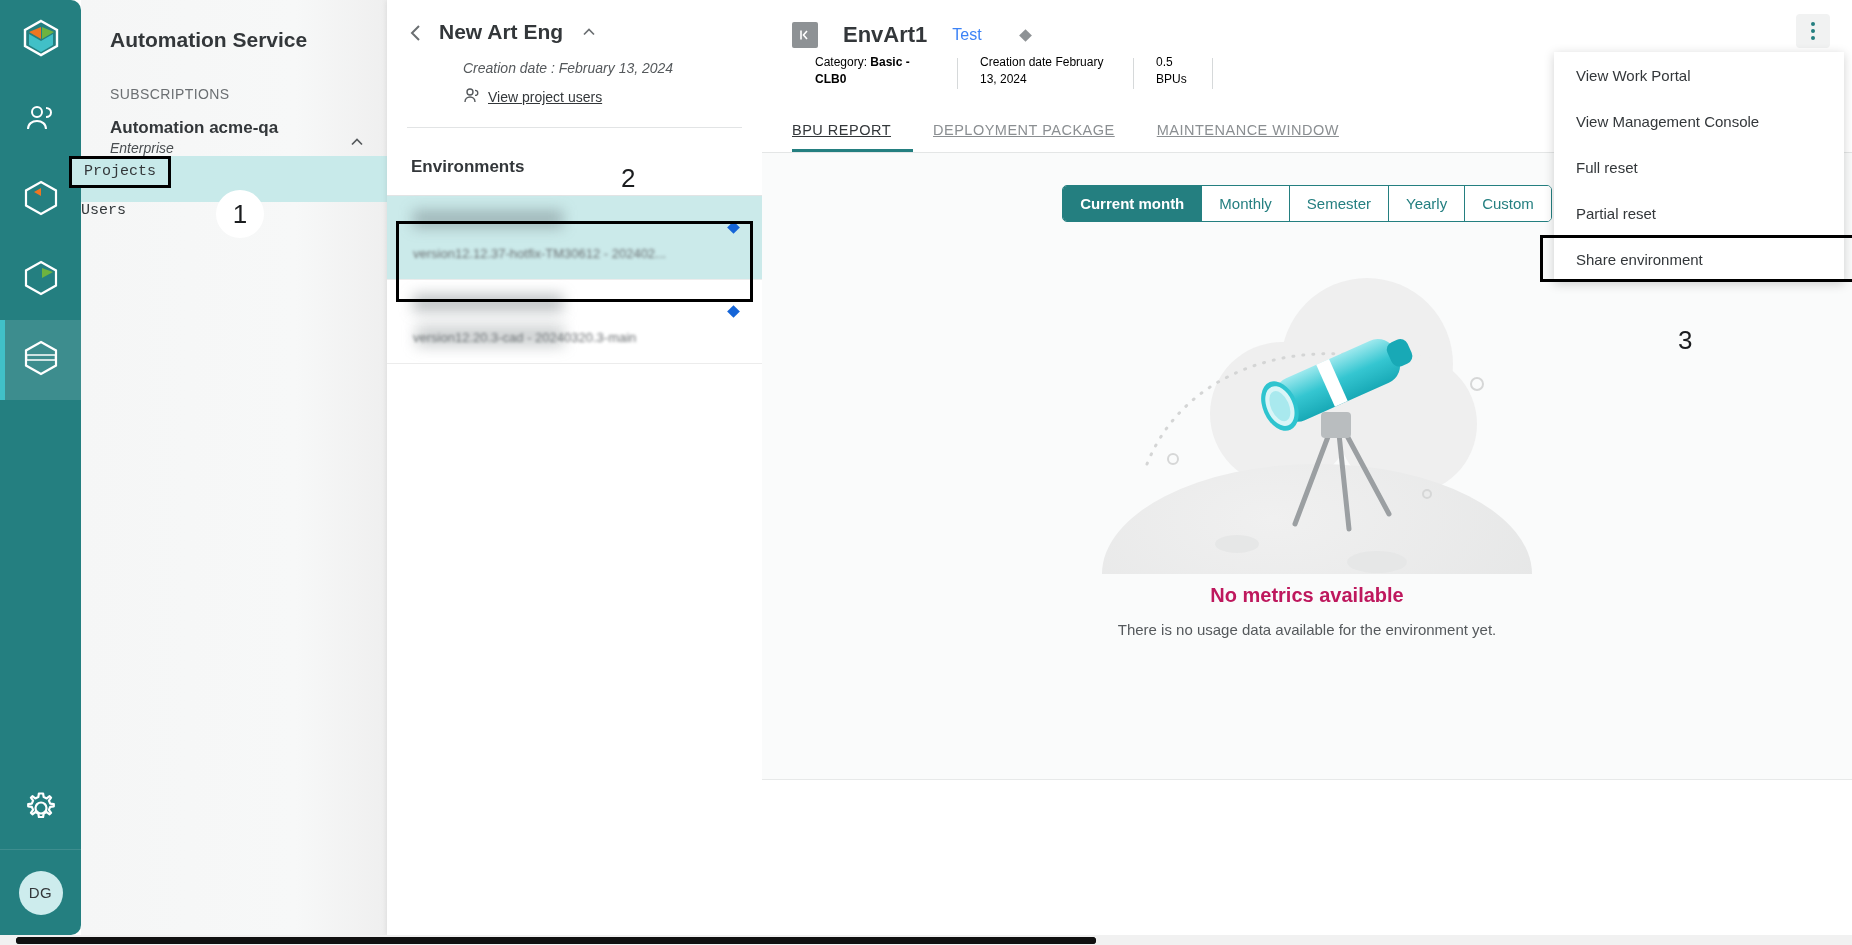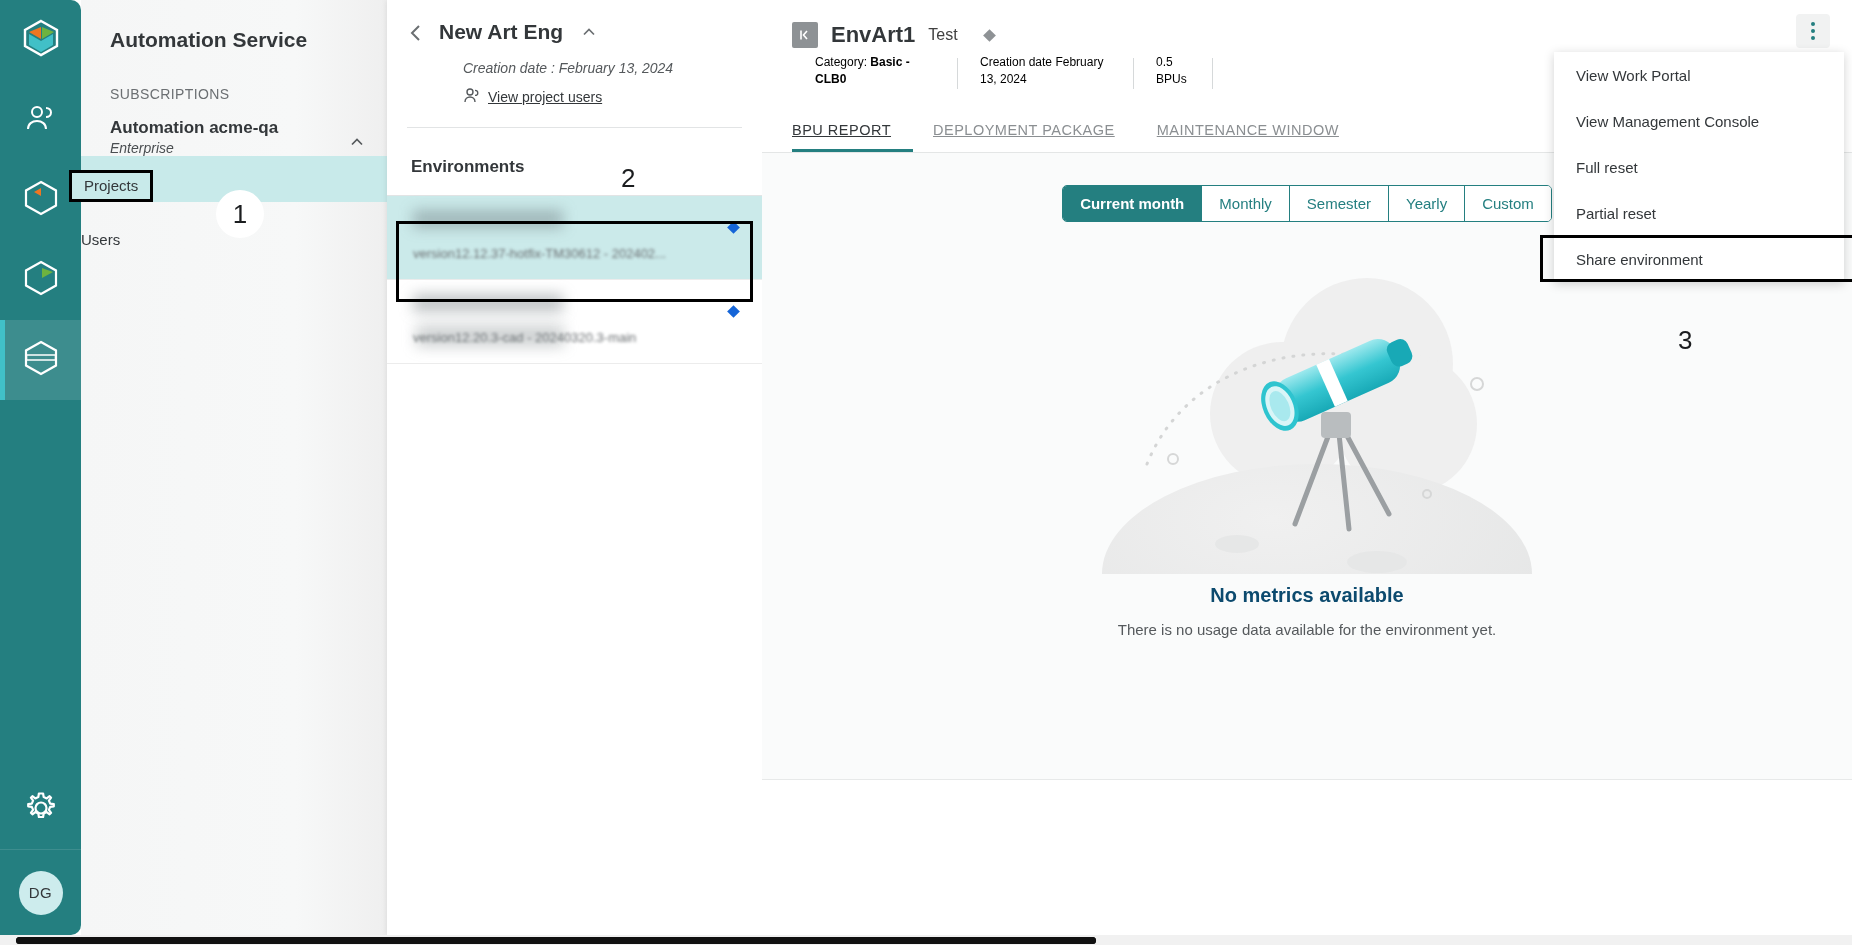--- a/index.html
+++ b/index.html
@@ -67,22 +67,22 @@
   }
   .sub-org {
     display: flex; align-items: flex-start;
     padding: 16px 22px 0 29px;
   }
   .sub-org-text { flex: 1; }
   .sub-org-name { font-size: 17px; font-weight: bold; color: #33373a; }
   .sub-org-plan { font-size: 14px; font-style: italic; color: #4a4e51; margin-top: 2px; }
   .chev-up { width: 16px; height: 16px; margin-top: 16px; }
   .nav-row {
-    height: 46px; display: flex; align-items: flex-end;
-    font-size: 15px; color: #33373a;
+    height: 46px; display: flex; align-items: flex-start;
+    font-size: 15px; color: #33373a; font-family: Liberation Mono, monospace;
   }
   .nav-row.selected { background: #c8eaea; }
   .hl-box {
     display:inline-block;
     border: 3px solid #000; padding: 4px 12px 5px 12px;
     background: #c8eaea;
     margin-left: -12px;
   }
 
   
@@ -163,30 +163,30 @@
     position: absolute; left: 762px; top: 0;
     width: 1090px; height: 935px;
     background: #fafbfb;
   }
   .main-header {
     background: #ffffff; height: 153px;
     border-bottom: 1px solid #e4e6e6;
     position: relative;
   }
   .env-title-row {
-    display: flex; align-items: center; gap: 13px;
+    display: flex; align-items: center; gap: 25px;
     padding: 22px 0 0 30px;
   }
   .collapse-btn {
     width: 26px; height: 26px; background: #8e9295;
     display: flex; align-items: center; justify-content: center;
     border-radius: 2px;
   }
   .env-h1 { font-size: 22px; font-weight: bold; color: #33373a; }
-  .env-kind { font-size: 16px; color: #404040; }
+  .env-kind { font-size: 16px; color: #3b82f6; }
   .env-diamond {
     width: 9px; height: 9px; background: #8e9295;
     transform: rotate(45deg); margin-left: 14px;
   }
   .meta-row {
     display: flex; align-items: flex-start;
     padding: 6px 0 0 53px;
     font-size: 12px; color: #000000;
   }
   .meta-cell { padding: 0 22px; line-height: 1.45; }
@@ -230,21 +230,21 @@
   }
   .seg-btn:last-child { border-right: none; }
   .seg-btn.active { background: #247f80; color: #fff; font-weight: bold; }
 
   
   .empty-wrap {
     display: flex; flex-direction: column; align-items: center;
     padding-top: 22px;
   }
   .empty-title {
-    font-size: 20px; font-weight: bold; color: #0c4a6e; margin-top: 6px;
+    font-size: 20px; font-weight: bold; color: #be185d; margin-top: 6px;
   }
   .empty-sub { font-size: 15px; color: #55595c; margin-top: 14px; }
 
   .panel-bottom-line {
     position: absolute; left: 0; bottom: 155px;
     width: 1090px; height: 1px; background: #e7e9e9;
   }
   .main-footer {
     position: absolute; left: 0; bottom: 0;
     width: 1090px; height: 155px; background: #ffffff;

